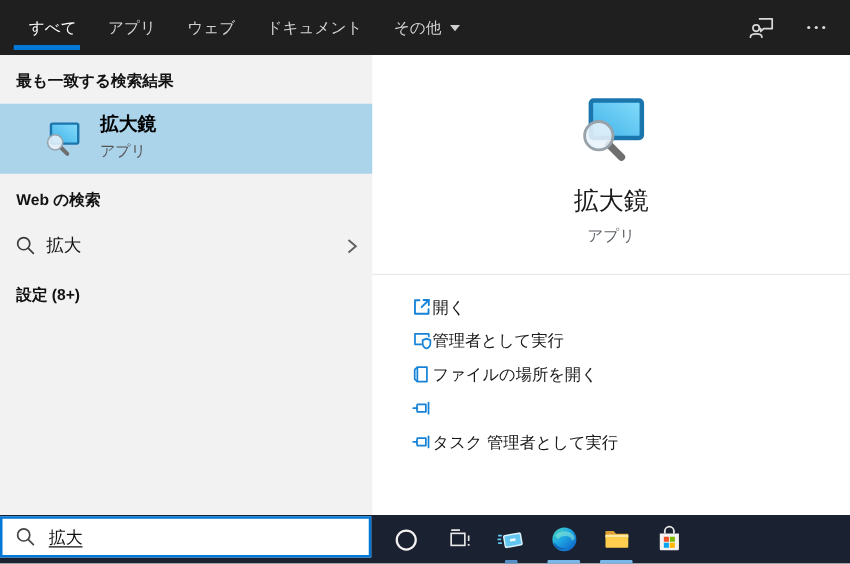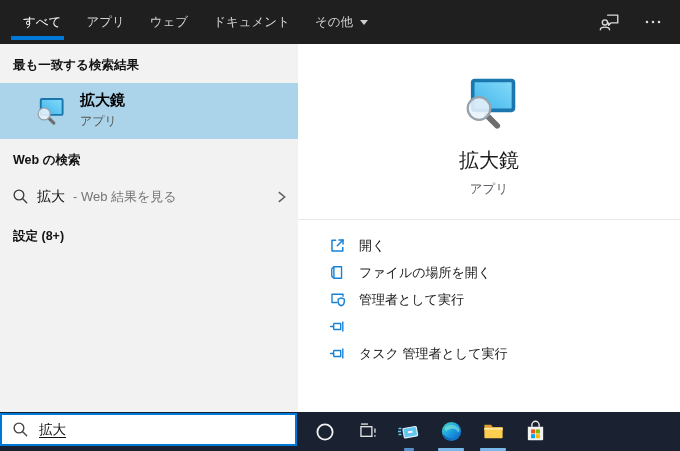--- a/index.html
+++ b/index.html
@@ -31,21 +31,21 @@
   .web-q{font-size:14px;color:#111;}
   .web-sfx{font-size:13px;color:#757575;}
   .chev{margin-left:auto;display:flex;align-items:center;}
 
   .right{flex:1;background:#ffffff;display:flex;flex-direction:column;align-items:center;
        padding-top:31px;box-sizing:border-box;}
   .pv-title{font-size:20px;color:#1b1b1b;margin-top:14px;}
   .pv-sub{font-size:12.5px;color:#5f6368;margin-top:7px;}
   .pv-div{width:100%;height:1px;background:#e9e9e9;margin-top:21px;flex:none;}
   .actions{width:100%;box-sizing:border-box;padding:12px 0 0 31px;}
-  .act{display:flex;align-items:center;gap:13px;height:27px;}
+  .act{display:flex;align-items:center;height:27px;}
   .act-lbl{font-size:13px;color:#191919;}
 
   
   .foot{position:absolute;left:0;bottom:0;width:680px;height:39px;background:#1a2130;}
   .sbox{position:absolute;left:0;top:1px;width:297px;height:33px;background:#ffffff;
        border:2px solid #0078d7;box-sizing:border-box;display:flex;align-items:center;
        gap:10px;padding-left:10px;}
   .sval{font-size:13.5px;color:#111;text-decoration:underline;text-underline-offset:3px;}
   .tb{position:absolute;left:297px;right:0;top:0;height:100%;display:flex;
        align-items:center;padding-left:7px;}
@@ -125,21 +125,20 @@
       <div class="sec-h">Web の検索</div>
 
       <div class="web-row">
         <span style="display:flex;">
           <svg width="17" height="17" viewBox="0 0 20 20" fill="none" stroke="#3c3c3c" stroke-width="1.6" stroke-linecap="round">
             <circle cx="8.2" cy="8.2" r="5.7"></circle>
               <line x1="12.6" y1="12.6" x2="17.3" y2="17.3"></line>
           </svg>
         </span>
         <span class="web-q">拡大</span>
-        <span class="web-sfx">- Web 結果を見る</span>
         <span class="chev">
           <svg width="11" height="18" viewBox="0 0 12 20" fill="none" stroke="#606060" stroke-width="1.7">
             <polyline points="3,4.5 9.5,10 3,15.5"></polyline>
           </svg>
         </span>
       </div>
 
       <div class="sec-h">設定 (8+)</div>
     </div>
 
@@ -168,34 +167,34 @@
               <polyline points="6.2,3 2.8,3 2.8,13.2 13,13.2 13,9.8"></polyline>
               <polyline points="9.3,2.8 13.2,2.8 13.2,6.7"></polyline>
               <line x1="13.2" y1="2.8" x2="7.8" y2="8.2"></line>
             </svg>
           </span>
           <span class="act-lbl">開く</span>
         </div>
         <div class="act">
           <span style="display:flex;">
             <svg width="17" height="17" viewBox="0 0 16 16" fill="none" stroke="#1683d8" stroke-width="1.3" stroke-linejoin="round">
+              <path d="M13.2,5.5 V3 H2.8 V10.8 H8"></path>
+              <path d="M11.5,6.5 l2.9,1.1 v2.5 c0,2 -1.5,3.3 -2.9,3.8 c-1.4,-0.5 -2.9,-1.8 -2.9,-3.8 v-2.5 z" fill="#ffffff"></path>
+            </svg>
+          </span>
+          <span class="act-lbl">管理者として実行</span>
+        </div>
+        <div class="act">
+          <span style="display:flex;">
+            <svg width="17" height="17" viewBox="0 0 16 16" fill="none" stroke="#1683d8" stroke-width="1.3" stroke-linejoin="round">
               <path d="M11.8,2.6 V13.4 H4.6 V2.6 Z"></path>
               <path d="M4.6,13.4 L2.6,11.6 V4.4 L4.6,2.6"></path>
             </svg>
           </span>
           <span class="act-lbl">ファイルの場所を開く</span>
-        </div>
-        <div class="act">
-          <span style="display:flex;">
-            <svg width="17" height="17" viewBox="0 0 16 16" fill="none" stroke="#1683d8" stroke-width="1.3" stroke-linejoin="round">
-              <path d="M13.2,5.5 V3 H2.8 V10.8 H8"></path>
-              <path d="M11.5,6.5 l2.9,1.1 v2.5 c0,2 -1.5,3.3 -2.9,3.8 c-1.4,-0.5 -2.9,-1.8 -2.9,-3.8 v-2.5 z" fill="#ffffff"></path>
-            </svg>
-          </span>
-          <span class="act-lbl">管理者として実行</span>
         </div>
         <div class="act">
           <span style="display:flex;">
             <svg width="17" height="17" viewBox="0 0 16 16" fill="none" stroke="#1683d8" stroke-width="1.3" stroke-linecap="round" stroke-linejoin="round">
               <line x1="1.5" y1="8" x2="4.6" y2="8"></line>
               <path d="M4.6,5.2 H11 V10.8 H4.6 C3.9,9 3.9,7 4.6,5.2 Z"></path>
               <line x1="13" y1="3.8" x2="13" y2="12.2"></line>
             </svg>
           </span>
         </div>

